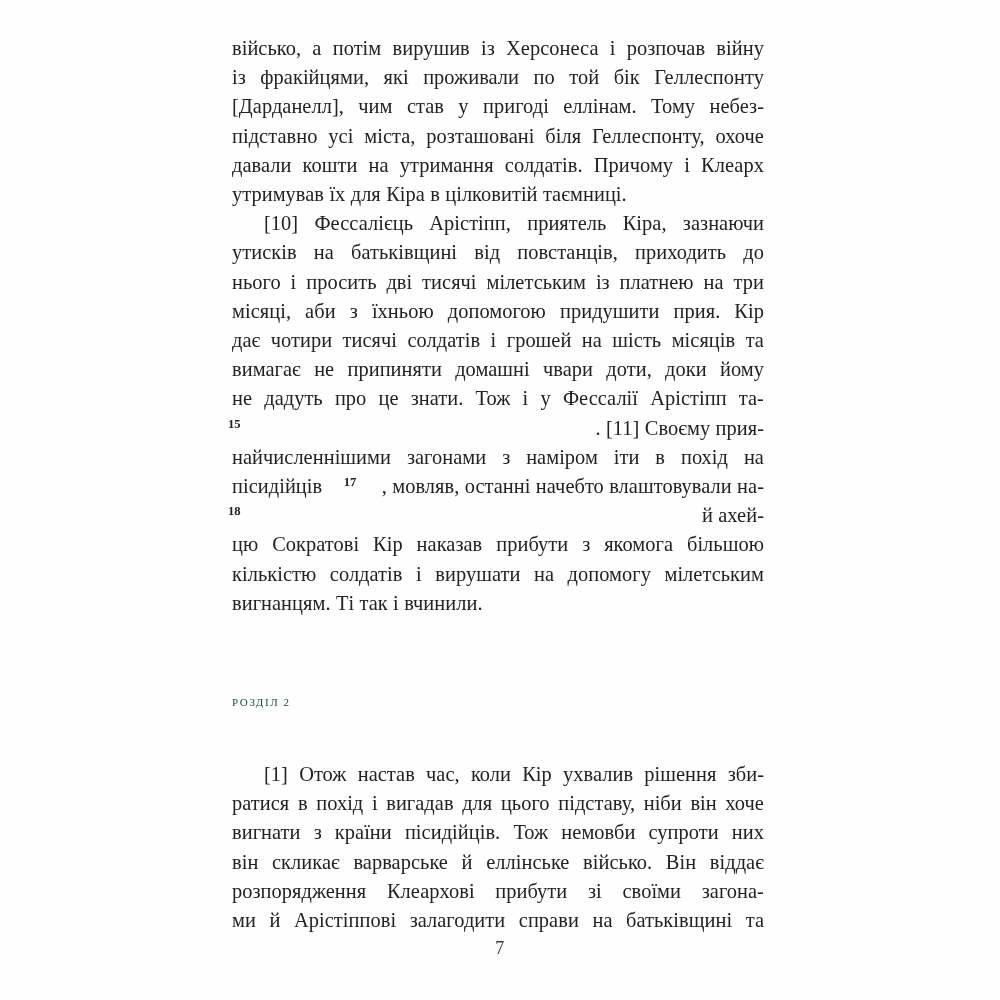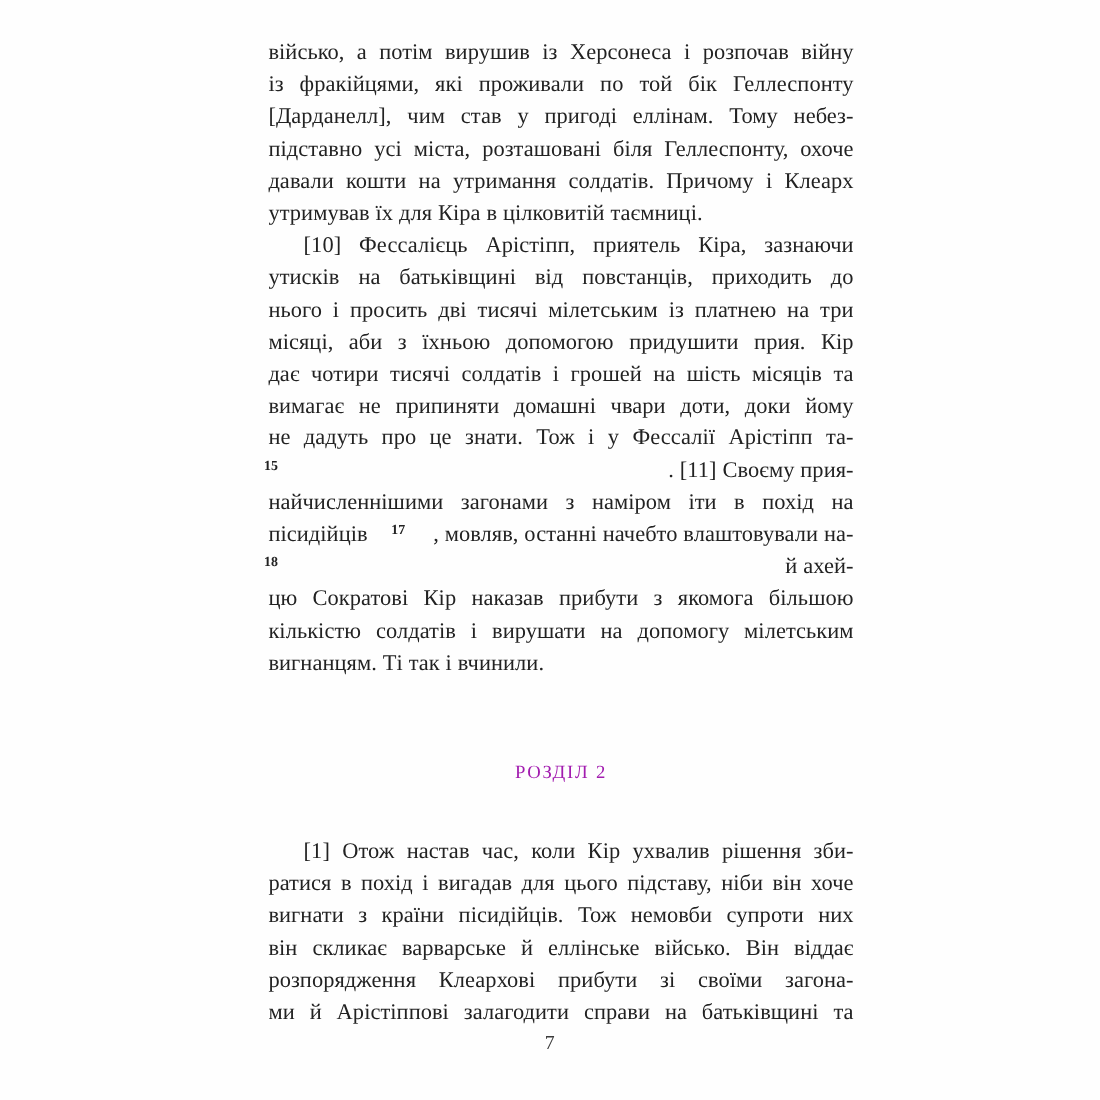--- a/index.html
+++ b/index.html
@@ -17,45 +17,45 @@
 
   .page {
     position: relative;
     width: 1000px;
     height: 1000px;
     background: #fefefe;
   }
 
   .text-column {
     position: absolute;
-    left: 244px;
+    left: 232px;
     top: 34px;
     width: 532px;
   }
 
   p.body-par {
     margin: 0;
     font-size: 20.4px;
     line-height: 29.2px;
     text-align: justify;
     text-align-last: left;
     text-indent: 0;
     color: #222222;
     letter-spacing: 0.05px;
     word-spacing: 0.2px;
     -webkit-font-smoothing: antialiased;
   }
 
   .chapter-heading {
     margin: 0;
-    font-size: 17px;
+    font-size: 11px;
     line-height: 24px;
-    text-align: center;
+    text-align: left;
     letter-spacing: 1.6px;
-    color: #a21caf;
+    color: #14532d;
     font-weight: normal;
   }
 
   .gap-before-heading { height: 72px; }
   .gap-after-heading  { height: 46px; }
 
   sup {
     font-size: 0.62em;
     line-height: 0;
     vertical-align: 0.52em;

